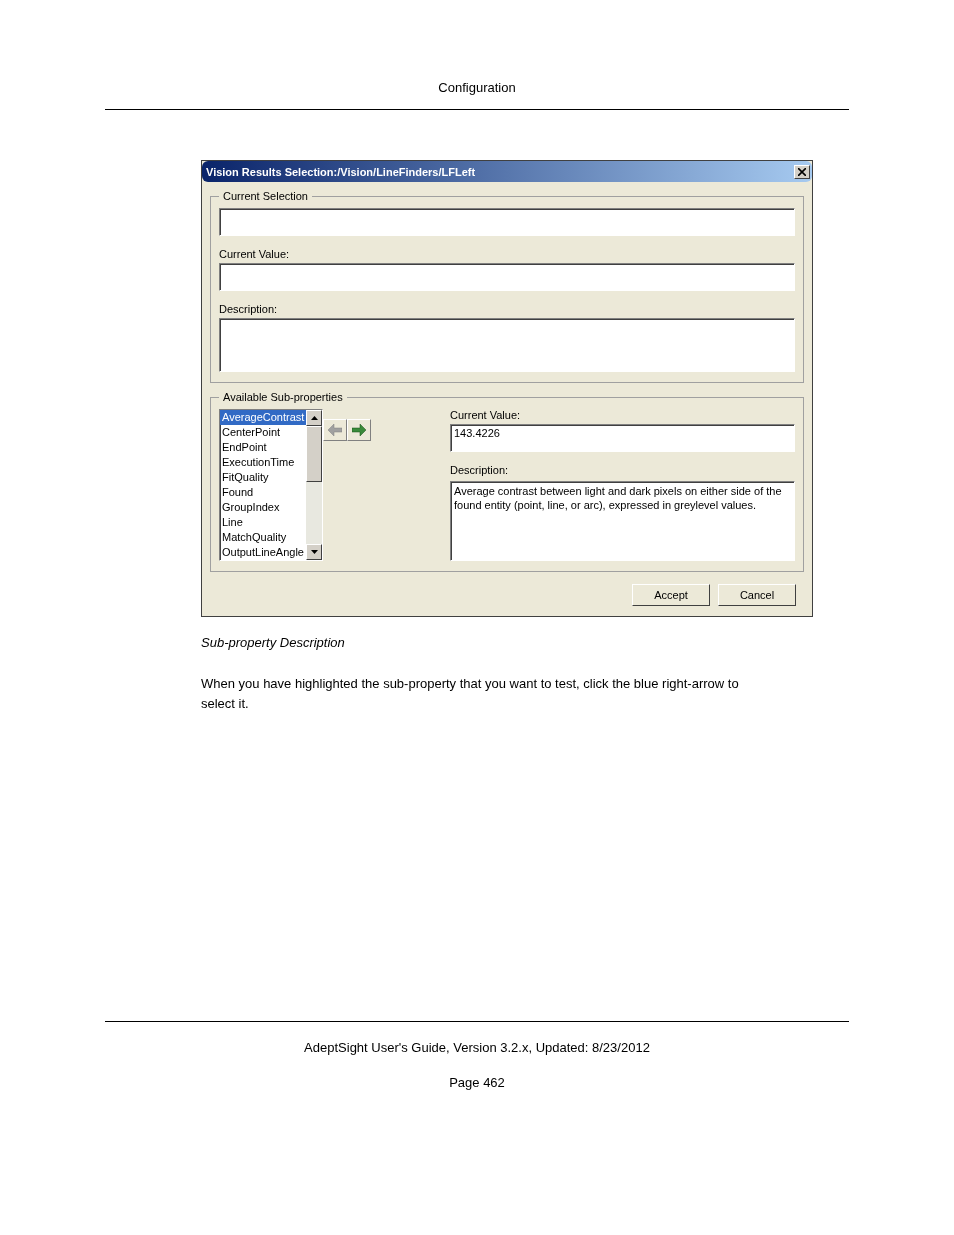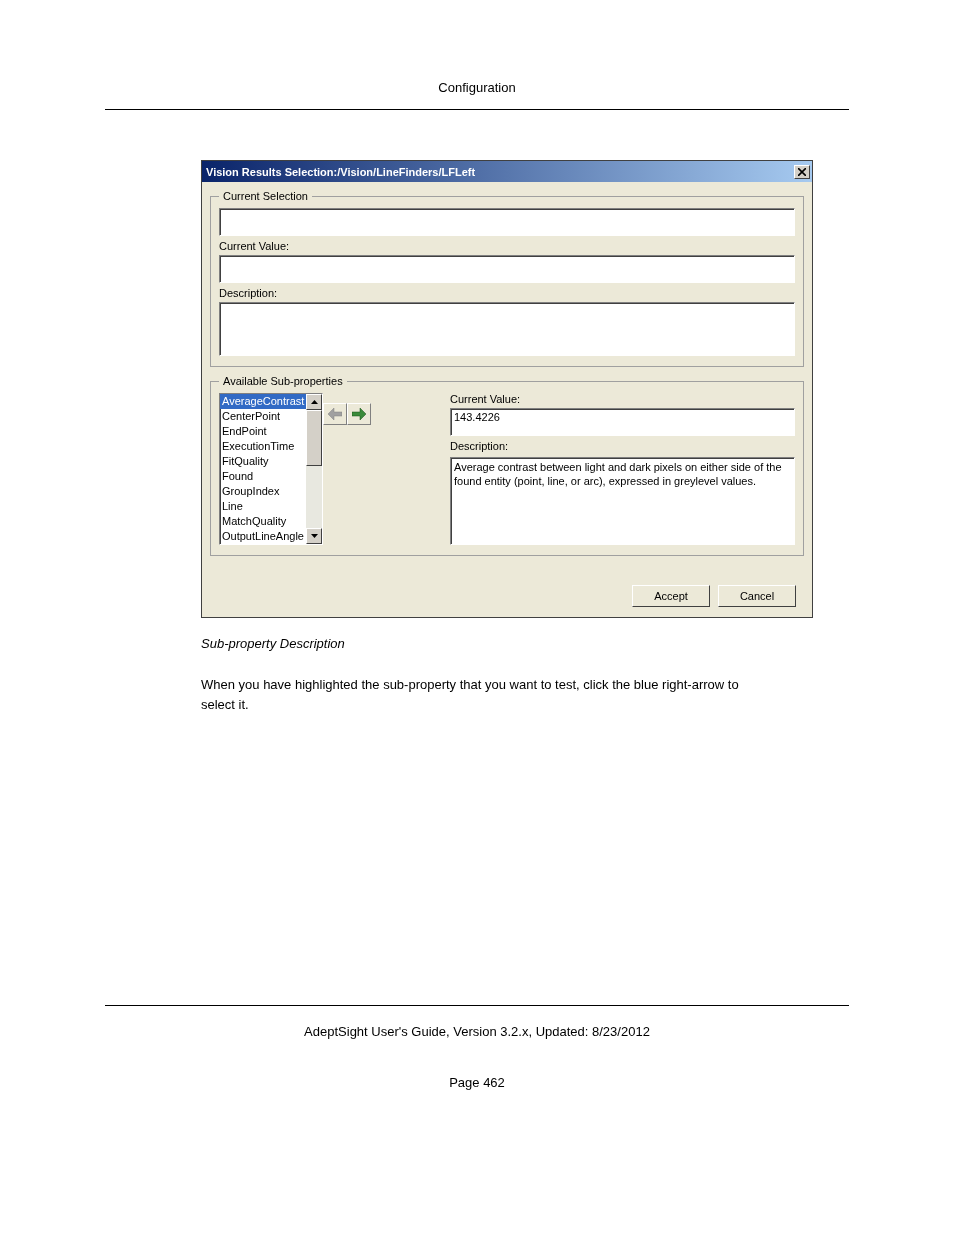--- a/index.html
+++ b/index.html
@@ -43,20 +43,21 @@
   .titlebar {
     height: 21px;
     background: linear-gradient(to right, #0a246a 0%, #a6caf0 100%);
     color: #fff;
     display: flex;
     align-items: center;
     padding: 0 2px 0 4px;
     font-family: Tahoma, sans-serif;
     font-size: 11px;
     font-weight: bold;
+    border-radius: 6px;
   }
   .titlebar .title { flex: 1; }
   .close-btn {
     width: 16px; height: 14px;
     background: #d4d0c8;
     border: 1px solid #fff;
     border-right-color: #404040;
     border-bottom-color: #404040;
     display: flex; align-items: center; justify-content: center;
   }
@@ -71,21 +72,21 @@
     padding: 6px 8px 10px 8px;
     margin-bottom: 8px;
   }
   legend {
     padding: 0 4px;
     color: #000;
     font-size: 11px;
   }
   .lbl {
     display: block;
-    margin: 4px 0 3px 0;
+    margin: 12px 0 3px 0;
     font-size: 11px;
   }
   .sunken {
     border: 1px solid #808080;
     border-right-color: #fff;
     border-bottom-color: #fff;
     box-shadow: inset 1px 1px 0 #404040;
     background: #fff;
     width: 100%;
   }
@@ -191,42 +192,41 @@
     width: 78px;
     height: 22px;
     background: #ece9d8;
     border: 1px solid #fff;
     border-right-color: #404040;
     border-bottom-color: #404040;
     font-family: "Microsoft Sans Serif", Tahoma, sans-serif;
     font-size: 11px;
     text-align: center;
     line-height: 20px;
-    margin-top: 17px;
   }
   .caption {
     font-style: italic;
     font-size: 13px;
     margin-bottom: 24px;
   }
   .bodytext {
     font-size: 13px;
     line-height: 20px;
     max-width: 560px;
   }
   .footer {
     border-top: 1.5px solid #000;
     text-align: center;
     padding-top: 18px;
     font-size: 13px;
   }
   .pagenum {
     text-align: center;
     font-size: 13px;
-    margin-top: 36px;
+    margin-top: 20px;
   }
 </style>
 </head>
 <body>
 
 <div class="page">
 
   <div class="header-title">Configuration</div>
   <hr class="rule">
 

